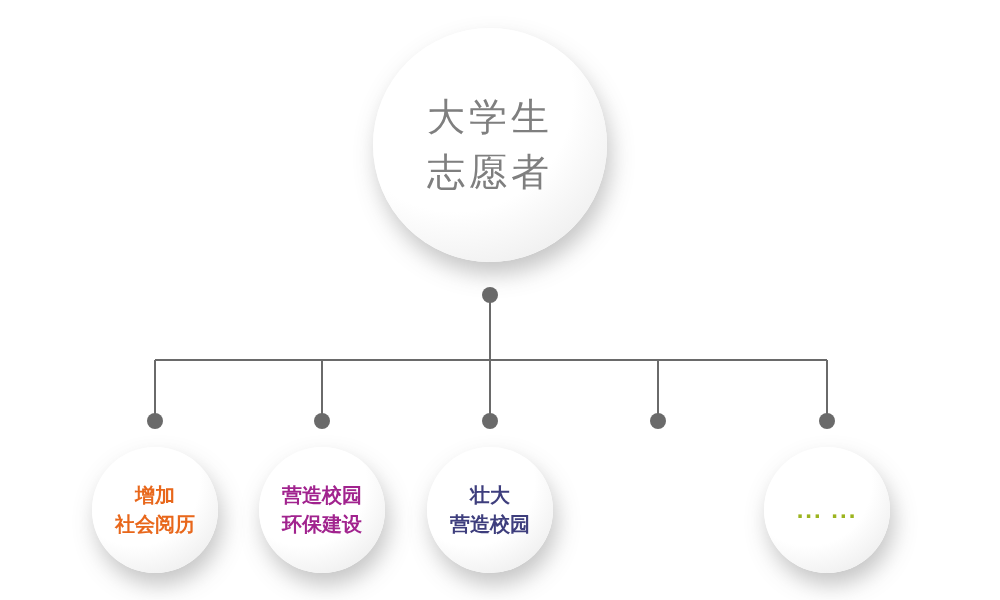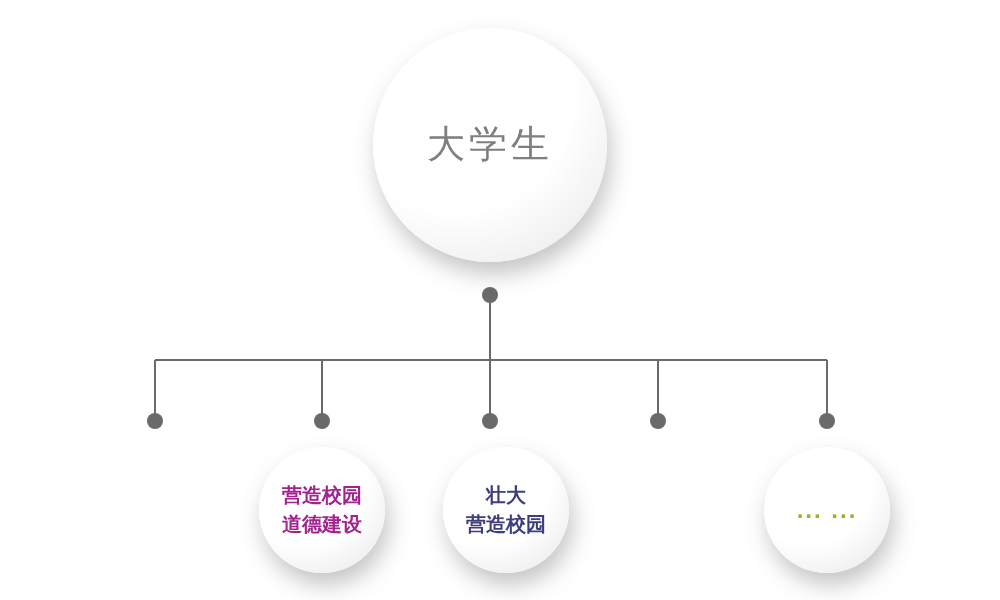--- a/index.html
+++ b/index.html
@@ -52,21 +52,21 @@
     font-size: 20px;
     font-weight: bold;
     line-height: 1.45;
   }
   .child-circle.ellipsis .circle-text {
     font-size: 24px;
     letter-spacing: 2px;
   }
   .child-0 { left: 92px; }
   .child-1 { left: 259px; }
-  .child-2 { left: 443px; }
+  .child-2 { left: 427px; }
   .child-3 { left: 595px; }
   .child-4 { left: 764px; }
 </style>
 </head>
 <body>
 
 <div class="stage">
 
   <svg class="connectors" width="1000" height="600" viewBox="0 0 1000 600">
 
@@ -84,28 +84,35 @@
     <circle class="connector-dot" cx="155" cy="421" r="8" fill="#6a6a6a"></circle>
     <circle class="connector-dot" cx="322" cy="421" r="8" fill="#6a6a6a"></circle>
     <circle class="connector-dot" cx="490" cy="421" r="8" fill="#6a6a6a"></circle>
     <circle class="connector-dot" cx="658" cy="421" r="8" fill="#6a6a6a"></circle>
     <circle class="connector-dot" cx="827" cy="421" r="8" fill="#6a6a6a"></circle>
   </svg>
 
   <div class="circle root-circle">
     <div class="circle-text" style="color: rgb(127, 127, 127);">
       <div>大学生</div>
+      <div>志愿者</div>
     </div>
   </div>
 
+  <div class="circle child-circle child-0">
+    <div class="circle-text" style="color: rgb(232, 103, 27);">
+      <div>增加</div>
+      <div>社会阅历</div>
+    </div>
+  </div>
 
   <div class="circle child-circle child-1">
     <div class="circle-text" style="color: rgb(161, 35, 142);">
       <div>营造校园</div>
-      <div>道德建设</div>
+      <div>环保建设</div>
     </div>
   </div>
 
   <div class="circle child-circle child-2">
     <div class="circle-text" style="color: rgb(62, 62, 125);">
       <div>壮大</div>
       <div>营造校园</div>
     </div>
   </div>
 

